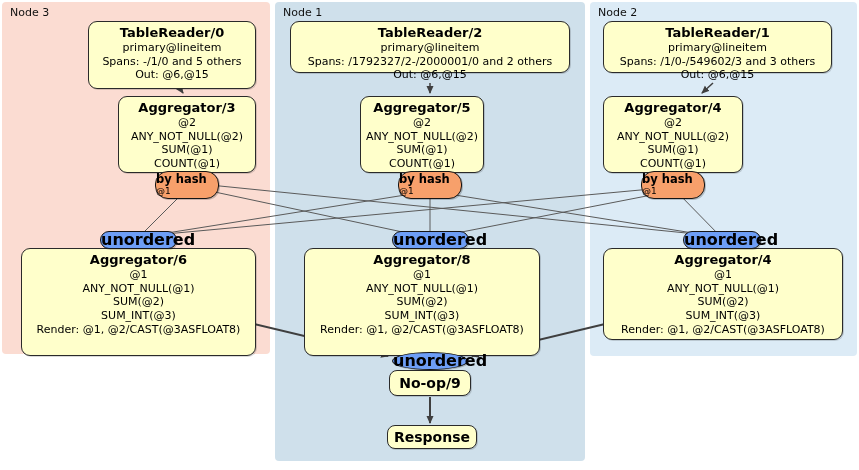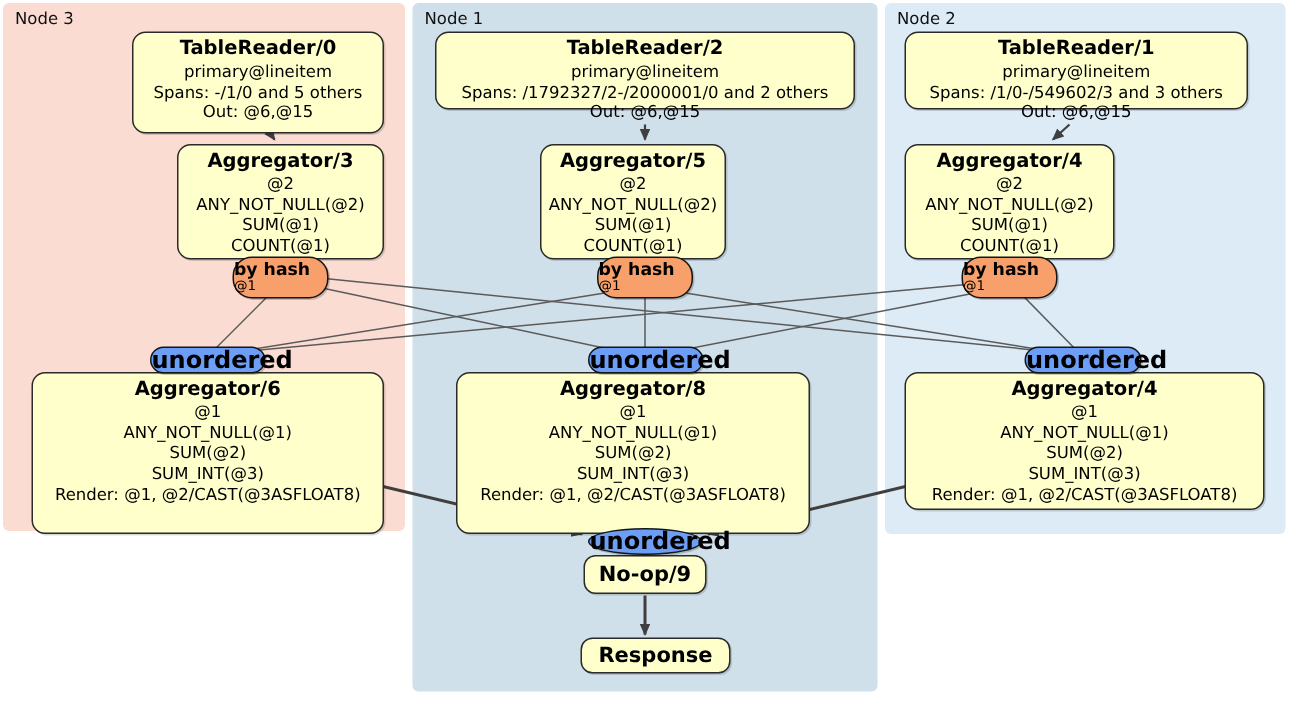--- a/index.html
+++ b/index.html
@@ -163,17 +163,17 @@
     <div class="pline">SUM_INT(@3)</div>
     <div class="pline">Render: @1, @2/CAST(@3ASFLOAT8)</div>
   </div>
 
   <div class="sync ellipse" style="left:392px;top:352px;width:76px;height:18px">
     <span>unordered</span>
   </div>
   <div class="bigbox" style="left:389px;top:370px;width:82px;height:26px;line-height:24px">
     <span>No-op/9</span>
   </div>
-  <div class="bigbox" style="left:387px;top:425px;width:100px;height:24px;line-height:22px">
+  <div class="bigbox" style="left:387px;top:425px;width:90px;height:24px;line-height:22px">
     <span>Response</span>
   </div>
 
 </div>
 
 </body></html>

